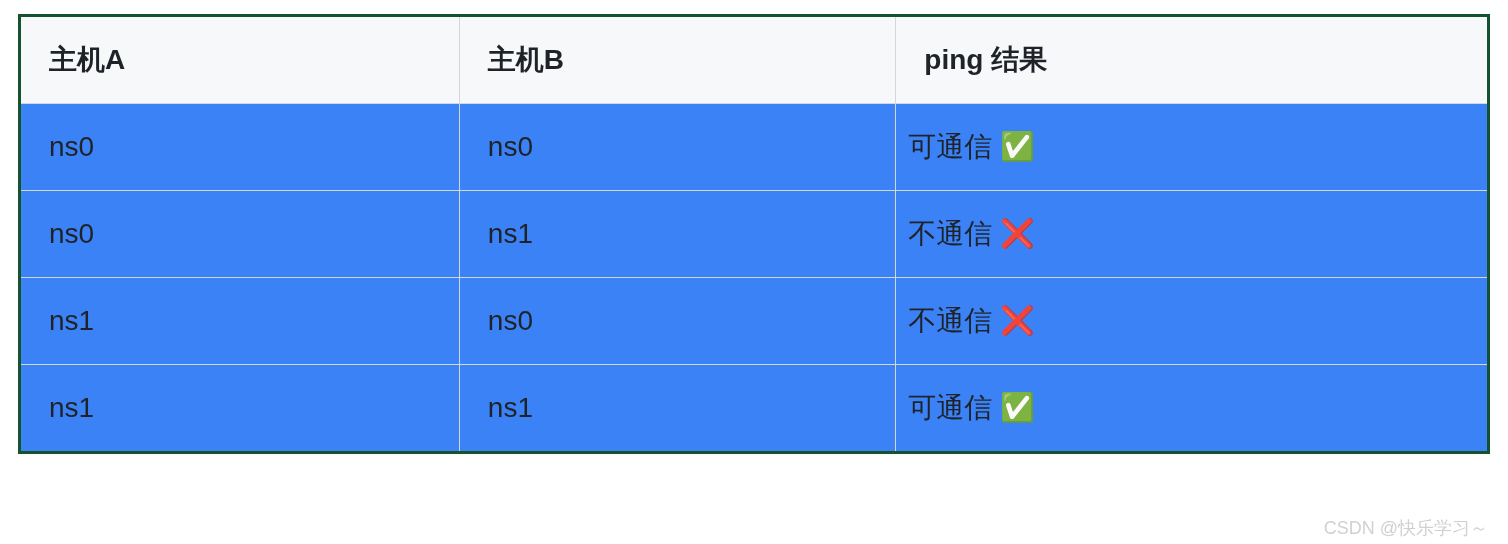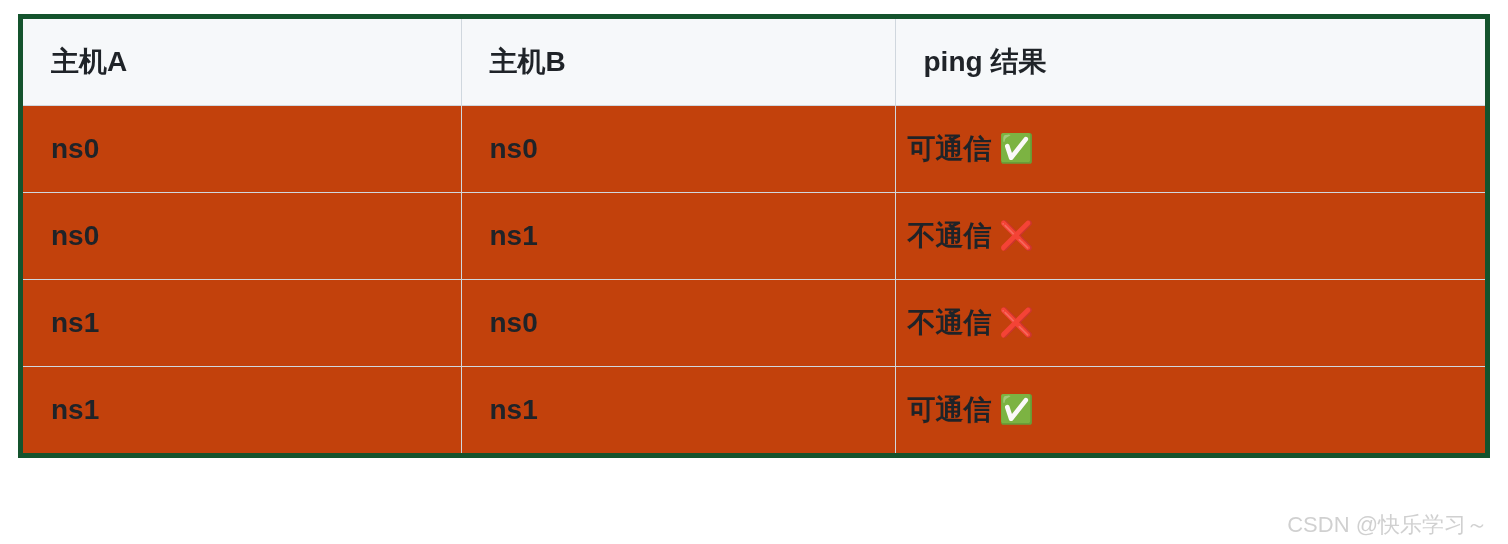--- a/index.html
+++ b/index.html
@@ -9,43 +9,43 @@
     }
     body {
       font-family: -apple-system, BlinkMacSystemFont, "Segoe UI", Helvetica, Arial, sans-serif;
       background: #ffffff;
       padding: 14px 18px;
       width: 1508px;
     }
     table {
       width: 100%;
       border-collapse: collapse;
-      border: 5px solid #14532d;
+      border: 3px solid #14532d;
     }
     th, td {
       border: 1px solid #d0d7de;
       padding: 24px 28px;
       text-align: left;
       font-size: 28px;
       color: #1f2328;
       vertical-align: middle;
     }
     th {
       background-color: #f6f8fa;
       font-weight: 700;
     }
     td {
-      background-color: #c2410c;
-      font-weight: 700;
+      background-color: #3b82f6;
+      font-weight: 400;
     }
     .watermark {
       position: absolute;
       right: 20px;
       bottom: 4px;
-      font-size: 22px;
+      font-size: 18px;
       color: rgba(120, 120, 120, 0.35);
       pointer-events: none;
     }
     .cell-result {
       white-space: nowrap;
       padding-left: 12px;
     }
   </style>
 </head>
 <body>

